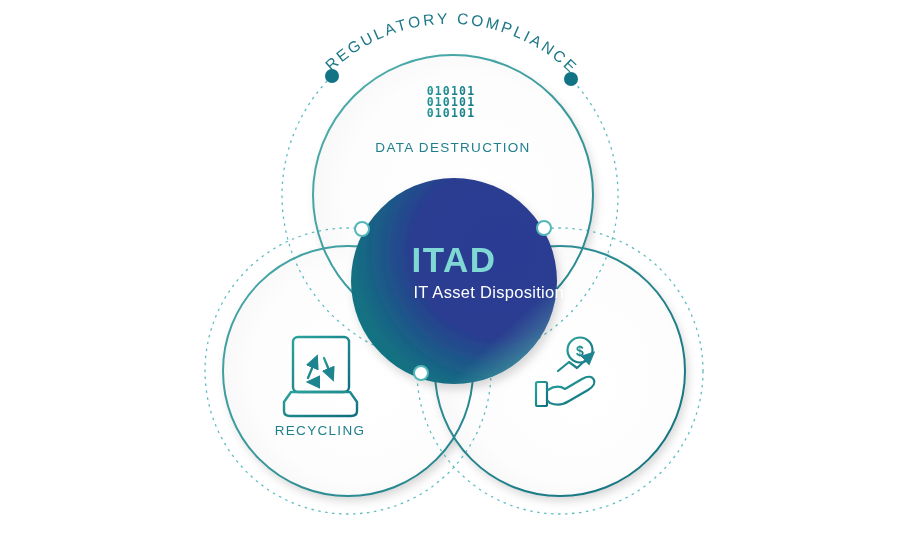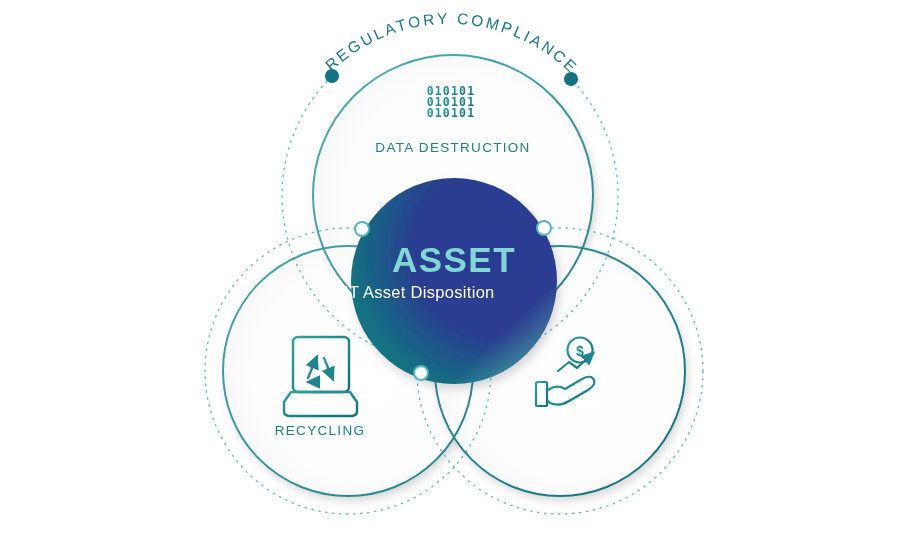--- a/index.html
+++ b/index.html
@@ -11,21 +11,21 @@
   .lbl{
     position:absolute;text-align:center;color:#1f7f8d;
     font-size:13.5px;letter-spacing:1.3px;font-weight:500;
     font-family:"Liberation Sans",sans-serif;
   }
   .itad-title{
     position:absolute;left:354px;top:240px;width:200px;text-align:center;
     color:#7fd8d3;font-size:35px;font-weight:bold;letter-spacing:1.5px;
   }
   .itad-subtitle{
-    position:absolute;left:344px;top:283px;width:220px;text-align:left;
+    position:absolute;left:344px;top:283px;width:220px;text-align:right;
     color:#ffffff;font-size:16.5px;letter-spacing:0.3px;font-weight:400;
   }
   .lbl-top{left:313px;top:140px;width:280px;}
   .lbl-left{left:220px;top:423px;width:200px;}
   .lbl-right{left:475px;top:423px;width:200px;}
 </style>
 </head>
 <body>
 
 <div id="stage">
@@ -133,15 +133,15 @@
       <text x="580" y="355.5" stroke="none" fill="url(#iconGrad)" text-anchor="middle" font-family="Liberation Sans, sans-serif" font-size="14" font-weight="bold">$</text>
       <path d="M 558 371 L 569 362 L 577 368 L 590 356" marker-end="url(#arw)"></path>
       <rect x="536" y="382" width="11" height="24" rx="1.5"></rect>
       <path d="M 548 390 Q 557 384 565 389 L 582 379 Q 591 374 594 380 Q 596 385 588 390 L 569 401 Q 560 407 550 403 L 548 401"></path>
     </g>
   </svg>
 
   <div class="lbl lbl-top">DATA DESTRUCTION</div>
   <div class="lbl lbl-left">RECYCLING</div>
 
-  <div class="itad-title">ASSET</div>
+  <div class="itad-title">ITAD</div>
   <div class="itad-subtitle">IT Asset Disposition</div>
 </div>
 
 </body></html>

